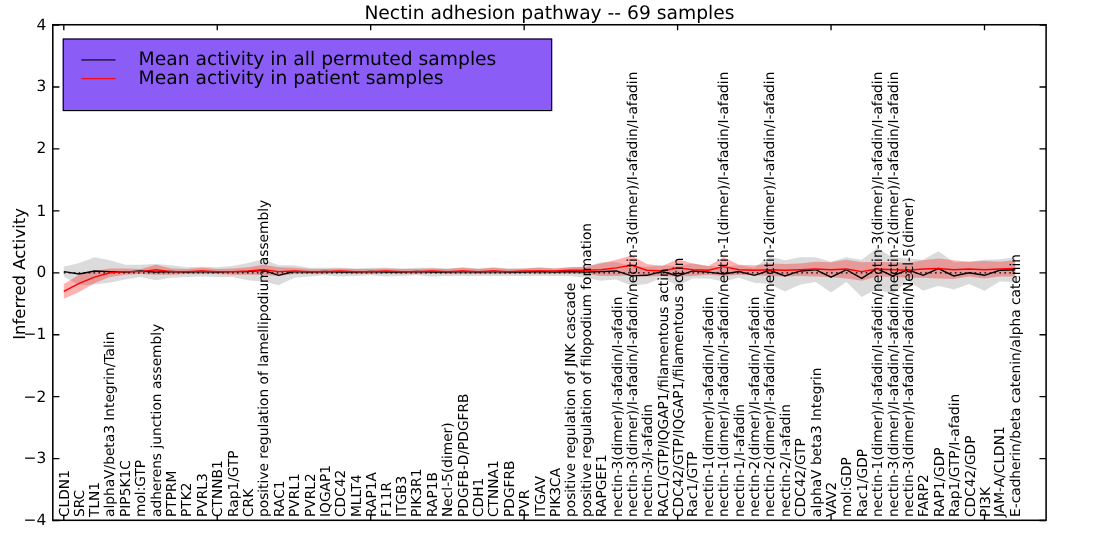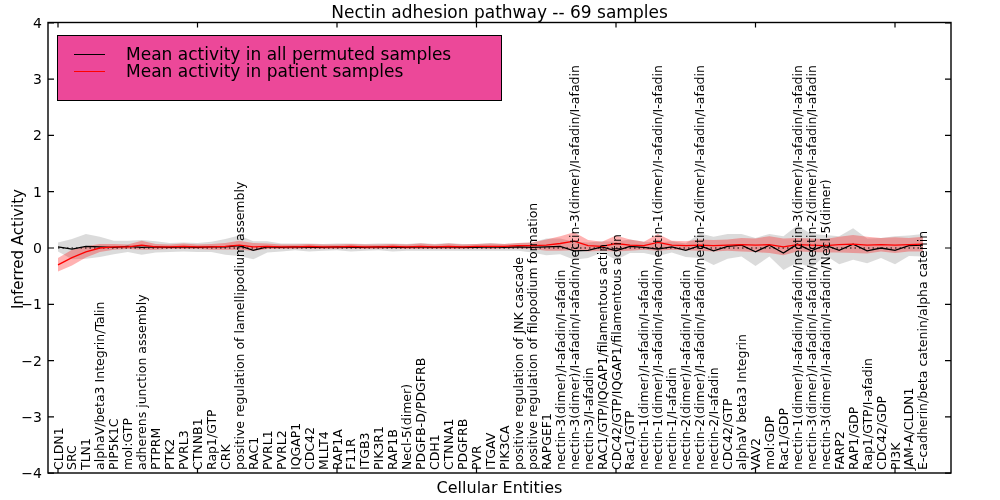--- a/index.html
+++ b/index.html
@@ -8,21 +8,21 @@
   .chart-title{position:absolute;left:48px;top:2px;width:903px;text-align:center;
                font-size:17px;}
   .y-axis-label{position:absolute;left:-52px;top:240px;width:140px;text-align:center;
                 font-size:15px;transform:rotate(-90deg);}
   .x-axis-label{position:absolute;left:48px;top:478px;width:903px;text-align:center;font-size:16px;}
   #chart-svg{position:absolute;left:0;top:0;}
   .ytick-label{position:absolute;width:34px;text-align:right;font-size:14px;line-height:16px;}
   #xlabels{position:absolute;left:48px;top:22px;width:903px;height:450px;overflow:hidden;}
   .xlabel{position:absolute;bottom:2px;white-space:nowrap;font-size:12.5px;line-height:13px;
           transform-origin:0 100%;transform:rotate(-90deg);}
-  .legend{position:absolute;left:57px;top:35px;width:443px;height:64px;background:#ec4899;
+  .legend{position:absolute;left:57px;top:35px;width:443px;height:64px;background:#8b5cf6;
           border:1.6px solid #000;}
   .legend-row{position:absolute;left:0;width:100%;height:28px;display:flex;align-items:center;}
   .legend-swatch{display:inline-block;width:31px;height:0;border-top-width:1.6px;border-top-style:solid;
                  margin-left:16px;margin-right:21px;}
   .legend-label{font-size:17px;line-height:17px;}
 </style>
 </head>
 <body>
 
 <div id="figure">
@@ -115,21 +115,20 @@
       <div class="xlabel" style="left: 839.55px;">CDC42/GDP</div>
       <div class="xlabel" style="left: 853.5px;">PI3K</div>
       <div class="xlabel" style="left: 867.45px;">JAM-A/CLDN1</div>
       <div class="xlabel" style="left: 881.4px;">E-cadherin/beta catenin/alpha catenin</div>
     </div>
 
   <div class="chart-title">Nectin adhesion pathway -- 69 samples</div>
 
   <div class="y-axis-label">Inferred Activity</div>
 
-  <div class="x-axis-label">Cellular Entities</div>
 
   <div id="yticks">
       <div class="ytick-label" style="left: 8px; top: 14.8px;">4</div>
       <div class="ytick-label" style="left: 8px; top: 71.1px;">3</div>
       <div class="ytick-label" style="left: 8px; top: 127.4px;">2</div>
       <div class="ytick-label" style="left: 8px; top: 183.7px;">1</div>
       <div class="ytick-label" style="left: 8px; top: 240px;">0</div>
       <div class="ytick-label" style="left: 8px; top: 296.3px;">−1</div>
       <div class="ytick-label" style="left: 8px; top: 352.6px;">−2</div>
       <div class="ytick-label" style="left: 8px; top: 408.9px;">−3</div>

